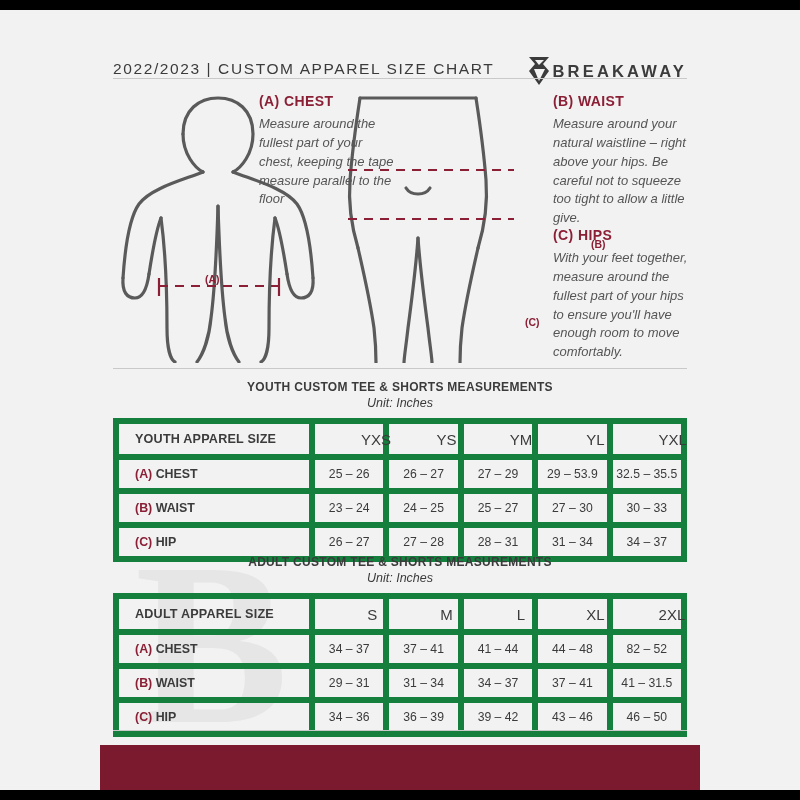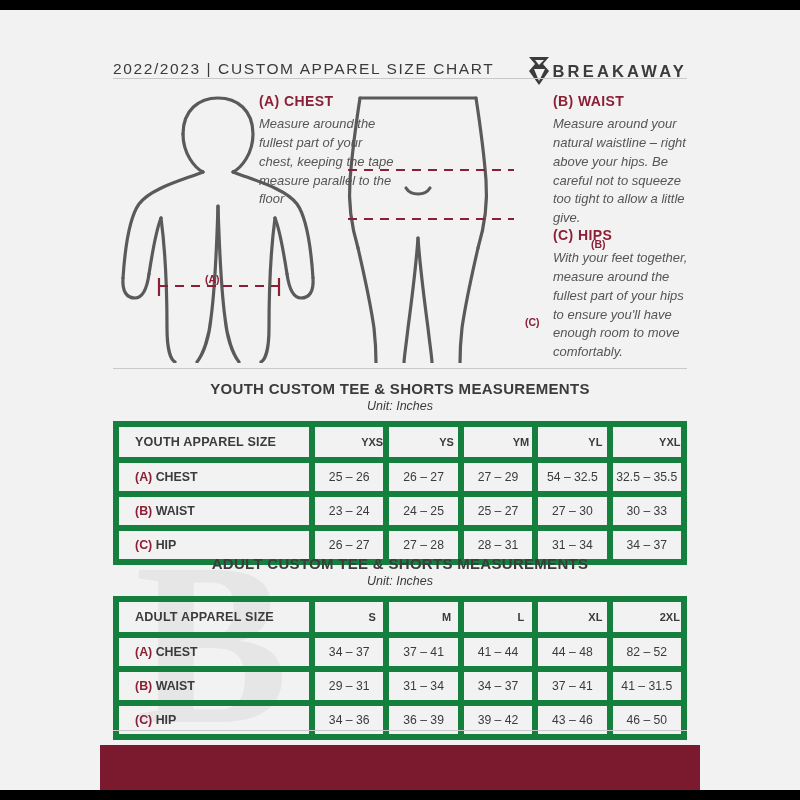--- a/index.html
+++ b/index.html
@@ -117,21 +117,21 @@
     color: #8b1f35;
   }
   
   .section {
     position: absolute;
     left: 113px;
     width: 574px;
   }
   .sec-title {
     text-align: center;
-    font-size: 15px;
+    font-size: 12px;
     font-weight: bold;
     color: #3b3b3b;
     letter-spacing: 0.3px;
   }
   .sec-unit {
     text-align: center;
     font-size: 12.5px;
     font-style: italic;
     color: #3b3b3b;
     margin-top: 2px;
@@ -151,22 +151,22 @@
     font-weight: normal;
     padding: 0;
   }
   table .rowhead {
     text-align: left;
     padding-left: 16px;
     font-weight: bold;
     font-size: 12.4px;
   }
   table thead td {
-    font-weight: bold;
-    font-size: 11px;
+    font-weight: normal;
+    font-size: 15px;
     height: 30px;
     padding-left: 46px;
   }
   table thead td.rowhead {
     font-size: 12.6px;
     letter-spacing: 0.2px;
   }
   .lbl { color: #8b1f35; font-weight: bold; }
   .col-first { width: 174px; }
   
@@ -277,21 +277,21 @@
             <td>YL</td>
             <td>YXL</td>
           </tr>
         </thead>
         <tbody>
           <tr>
             <td class="rowhead col-first"><span class="lbl">(A)</span> <span>CHEST</span></td>
             <td>25 – 26</td>
             <td>26 – 27</td>
             <td>27 – 29</td>
-            <td>54 – 32.5</td>
+            <td>29 – 53.9</td>
             <td>32.5 – 35.5</td>
           </tr>
           <tr>
             <td class="rowhead col-first"><span class="lbl">(B)</span> <span>WAIST</span></td>
             <td>23 – 24</td>
             <td>24 – 25</td>
             <td>25 – 27</td>
             <td>27 – 30</td>
             <td>30 – 33</td>
           </tr>

